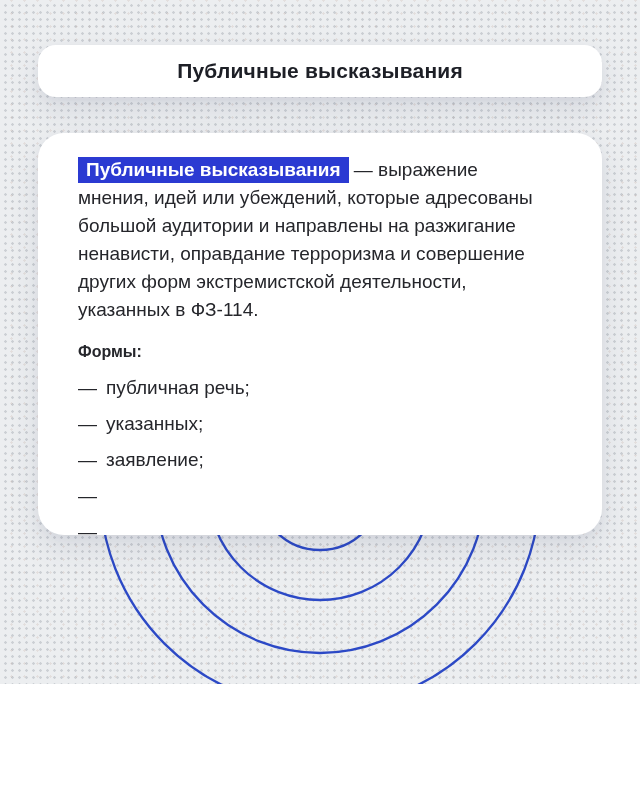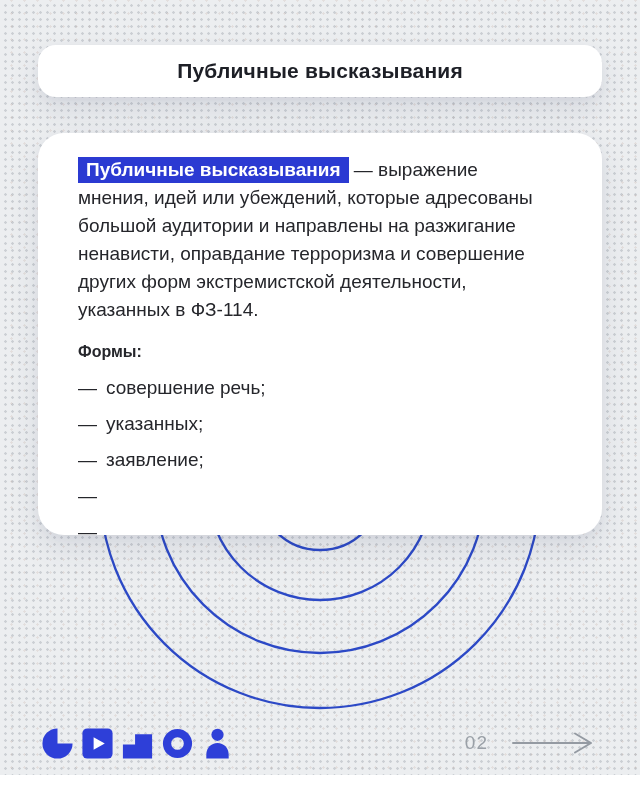--- a/index.html
+++ b/index.html
@@ -7,21 +7,21 @@
     --icon-blue:#2e3fd8;
     --ripple-blue:#2c49c6;
     --page-bg:#eceef0;
     --text:#25262b;
     --muted:#9aa0a7;
   }
   *{margin:0;padding:0;box-sizing:border-box;}
   html,body{width:640px;height:800px;}
   body{font-family:"Liberation Sans",sans-serif;}
   .page{
-    position:relative;width:640px;height:775px;overflow:hidden;
+    position:relative;width:640px;height:684px;overflow:hidden;
     background-color:var(--page-bg);
     background-image:
       radial-gradient(circle, rgba(140,144,155,0.33) 1.1px, transparent 1.5px),
       radial-gradient(circle, rgba(196,168,158,0.22) 1px, transparent 1.4px);
     background-size:7px 7px, 13px 13px;
     background-position:2px 2px, 5px 7px;
   }
   .ripples{position:absolute;left:0;top:0;z-index:0;}
   .card{
     position:absolute;left:38px;width:564px;background:#ffffff;z-index:1;
@@ -83,21 +83,21 @@
 
   <div class="card main-card">
     <p class="definition">
       <span class="term-highlight">Публичные высказывания</span><span> — выражение мнения, идей или убеждений, которые адресованы большой аудитории и направлены на разжигание ненависти, оправдание терроризма и совершение других форм экстремистской деятельности, указанных в ФЗ-114.</span>
     </p>
 
     <div class="forms-label">Формы:</div>
 
     <div class="form-item">
       <span class="dash">—</span>
-      <span>совершение речь;</span>
+      <span>публичная речь;</span>
     </div>
     <div class="form-item">
       <span class="dash">—</span>
       <span>указанных;</span>
     </div>
     <div class="form-item">
       <span class="dash">—</span>
       <span>заявление;</span>
     </div>
     <div class="form-item">

